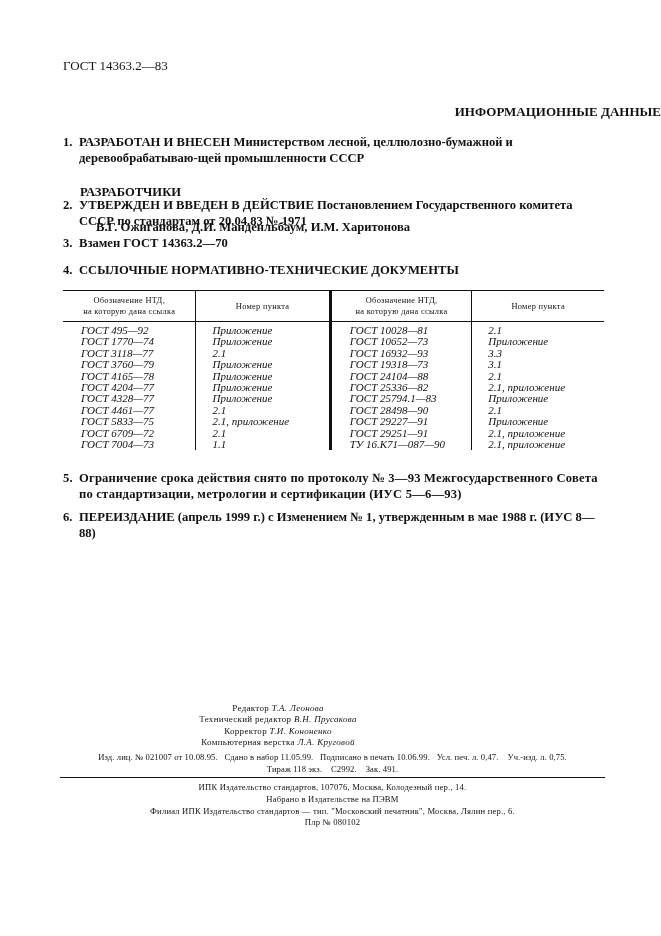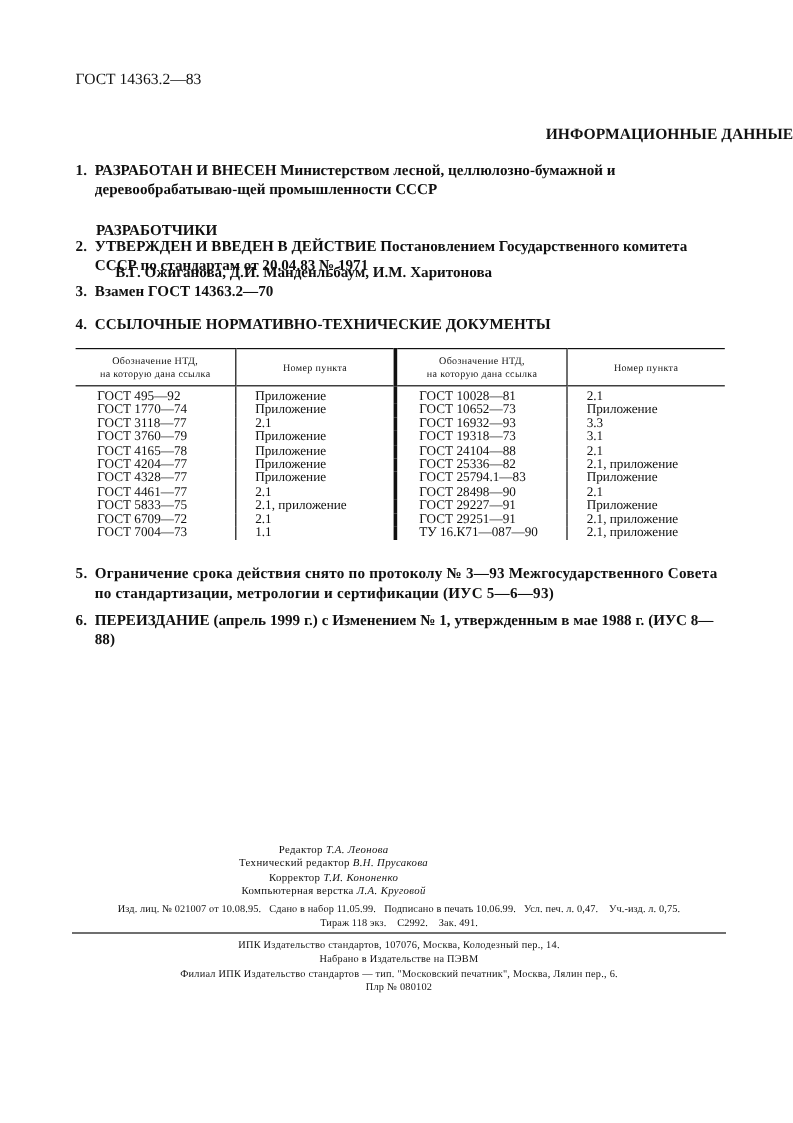--- a/index.html
+++ b/index.html
@@ -12,21 +12,21 @@
   .item .num { position: absolute; left: 0; top: 0; }
   .item .txt { margin-left: 16px; display: block; }
   .devs-h { left: 80px; top: 185px; font-size: 12.6px; font-weight: bold; }
   .devs { left: 96px; top: 220px; font-size: 12.6px; font-weight: bold; }
 
   table.ref { position: absolute; left: 63px; top: 290px; width: 541px; border-collapse: collapse;
               font-size: 11px; }
   table.ref th { font-weight: normal; font-size: 8.4px; letter-spacing: 0.3px; line-height: 11px;
                  height: 30px; vertical-align: middle; text-align: center;
                  border-top: 1.3px solid #111; border-bottom: 1.3px solid #111; padding: 0; }
-  table.ref td { font-size: 11px; line-height: 11.4px; padding: 0 0 0 18px; text-align: left; white-space: nowrap; }
+  table.ref td { font-size: 11px; line-height: 11.4px; padding: 0 0 0 18px; text-align: left; white-space: nowrap; font-style: italic; }
   table.ref tr.first td { padding-top: 3px; }
   .c1 { width: 134px; }
   .c2 { width: 135px; border-left: 1px solid #111; }
   .c3 { width: 134px; border-left: 3px solid #111; }
   .c4 { width: 134px; border-left: 1px solid #111; }
   table.ref td.c2, table.ref td.c4 { padding-left: 16px; }
   table.ref td.c3 { }
 
   .credits { left: 0; width: 556px; top: 703px; text-align: center; font-size: 9px; line-height: 11.4px; letter-spacing: 0.3px; }
   .credits i { font-style: italic; }

